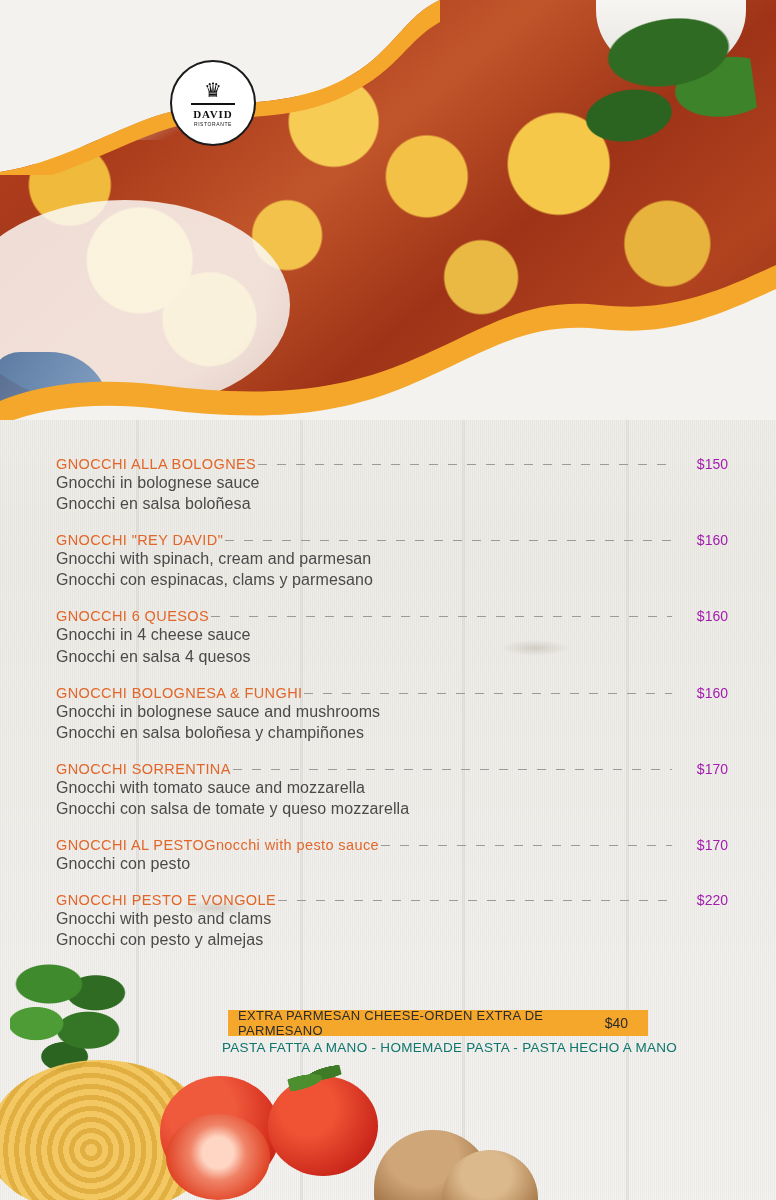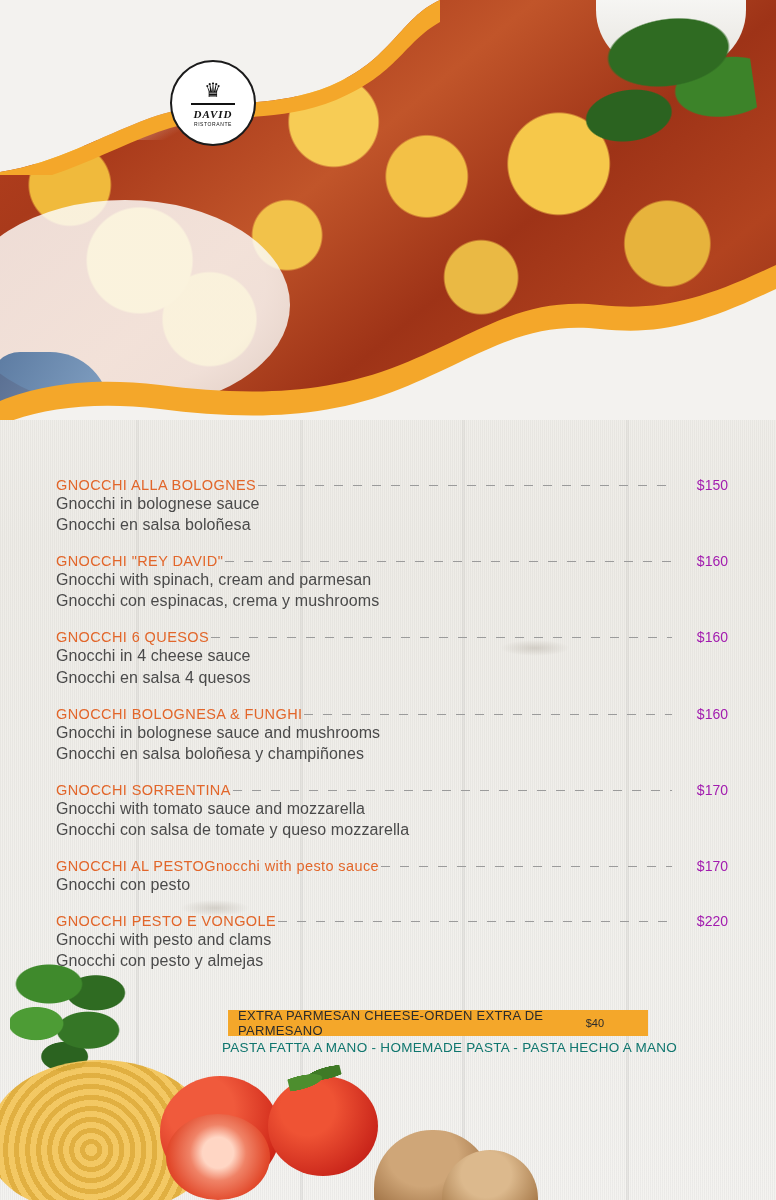--- a/index.html
+++ b/index.html
@@ -134,41 +134,40 @@
     z-index: 9;
   }
   .logo .crown { font-size: 20px; line-height: 1; color: #111; margin-bottom: 2px; }
   .logo .bar { width: 44px; height: 2px; background: #111; margin: 1px 0 3px; }
   .logo .name {
     font-family: "Liberation Serif", serif;
     font-size: 11px;
     letter-spacing: 1px;
     color: #111;
     font-weight: bold;
-    font-style: italic;
   }
   .logo .sub { font-size: 5px; letter-spacing: .6px; color: #111; margin-top: 1px; }
 
   
   .menu-title {
     position: absolute;
     right: 46px;
     top: 418px;
     font-size: 31px;
     letter-spacing: .5px;
     color: #2b2b2b;
     font-weight: 400;
     font-family: "Liberation Sans", sans-serif;
     z-index: 6;
   }
 
   .items {
     position: absolute;
     left: 56px;
-    top: 477px;
+    top: 456px;
     width: 672px;
     z-index: 6;
   }
   .item { margin-bottom: 18px; }
   .item-head {
     display: flex;
     align-items: baseline;
     width: 100%;
   }
   .item-name {
@@ -215,23 +214,23 @@
     z-index: 7;
   }
   .banner-text {
     color: #2b2b2b;
     font-size: 13px;
     letter-spacing: .3px;
     padding-left: 10px;
   }
   .banner-price {
     color: #2b2b2b;
-    font-size: 11px;
+    font-size: 14px;
     margin-left: auto;
-    padding-right: 44px;
+    padding-right: 20px;
   }
   .banner-sub {
     position: absolute;
     left: 222px;
     top: 1040px;
     color: #0f766e;
     font-size: 13.5px;
     letter-spacing: .3px;
     z-index: 7;
   }
@@ -362,21 +361,21 @@
       <div class="desc-es">Gnocchi en salsa boloñesa</div>
     </div>
 
     <div class="item">
       <div class="item-head">
         <span class="item-name">GNOCCHI "REY DAVID"</span>
         <span class="dots"></span>
         <span class="item-price">$160</span>
       </div>
       <div class="desc-en">Gnocchi with spinach, cream and parmesan</div>
-      <div class="desc-es">Gnocchi con espinacas, crema y mushrooms</div>
+      <div class="desc-es">Gnocchi con espinacas, clams y parmesano</div>
     </div>
 
     <div class="item">
       <div class="item-head">
         <span class="item-name">GNOCCHI 6 QUESOS</span>
         <span class="dots"></span>
         <span class="item-price">$160</span>
       </div>
       <div class="desc-en">Gnocchi in 4 cheese sauce</div>
       <div class="desc-es">Gnocchi en salsa 4 quesos</div>

